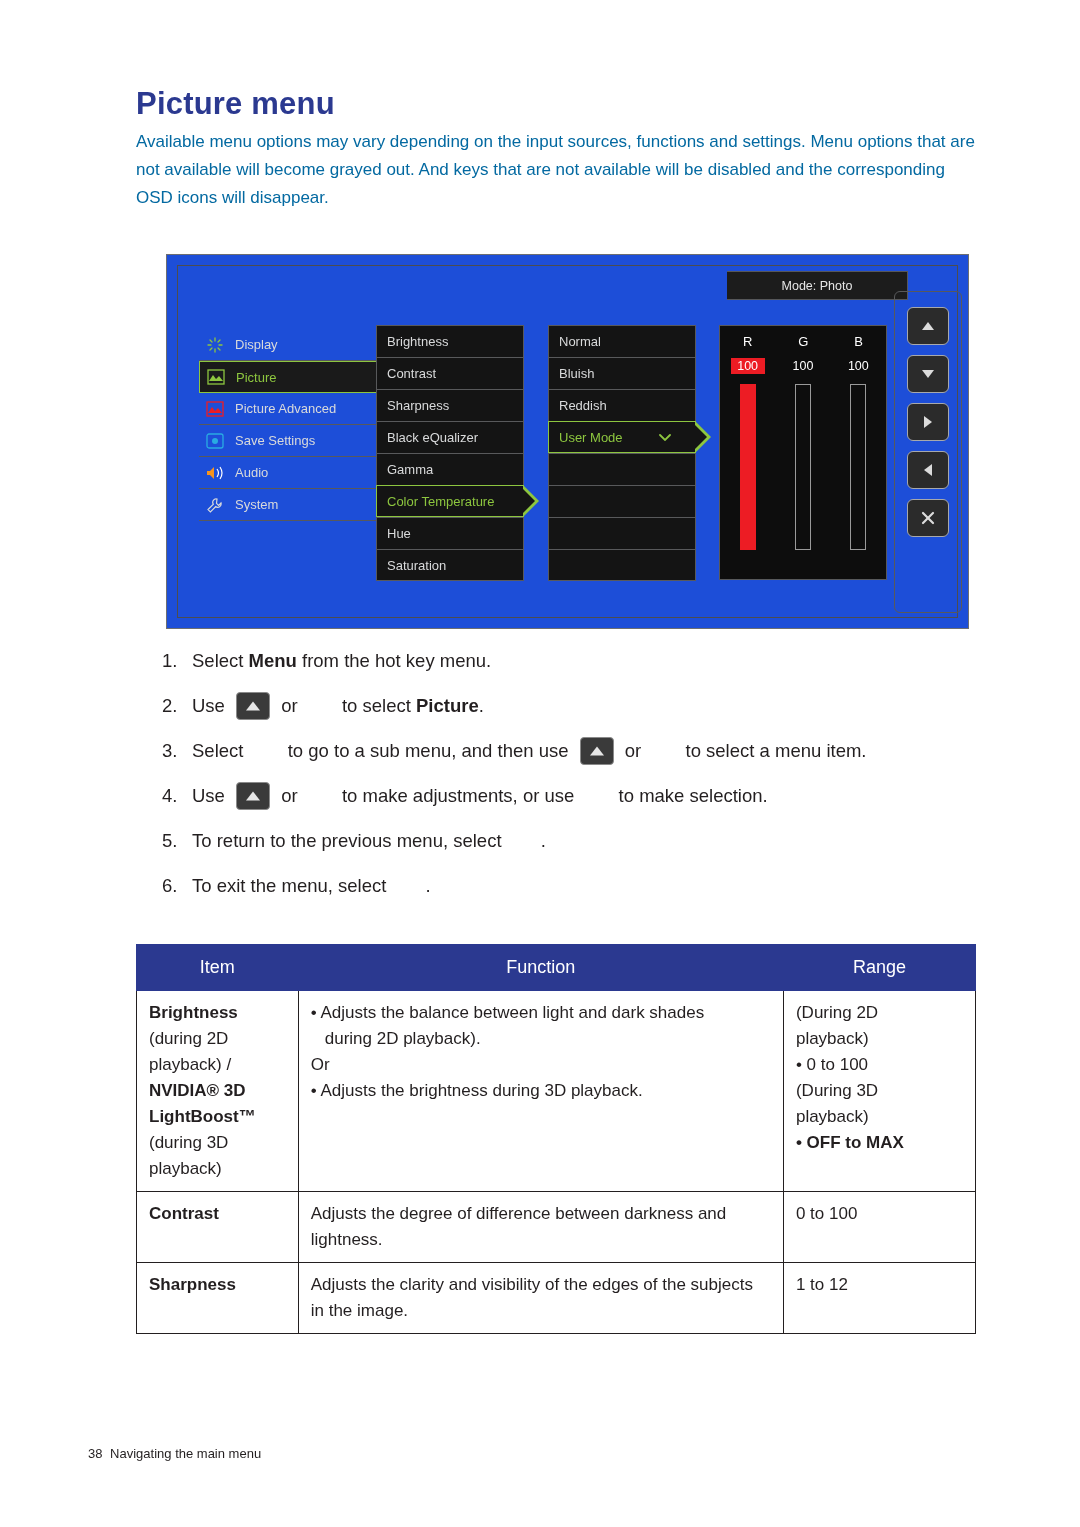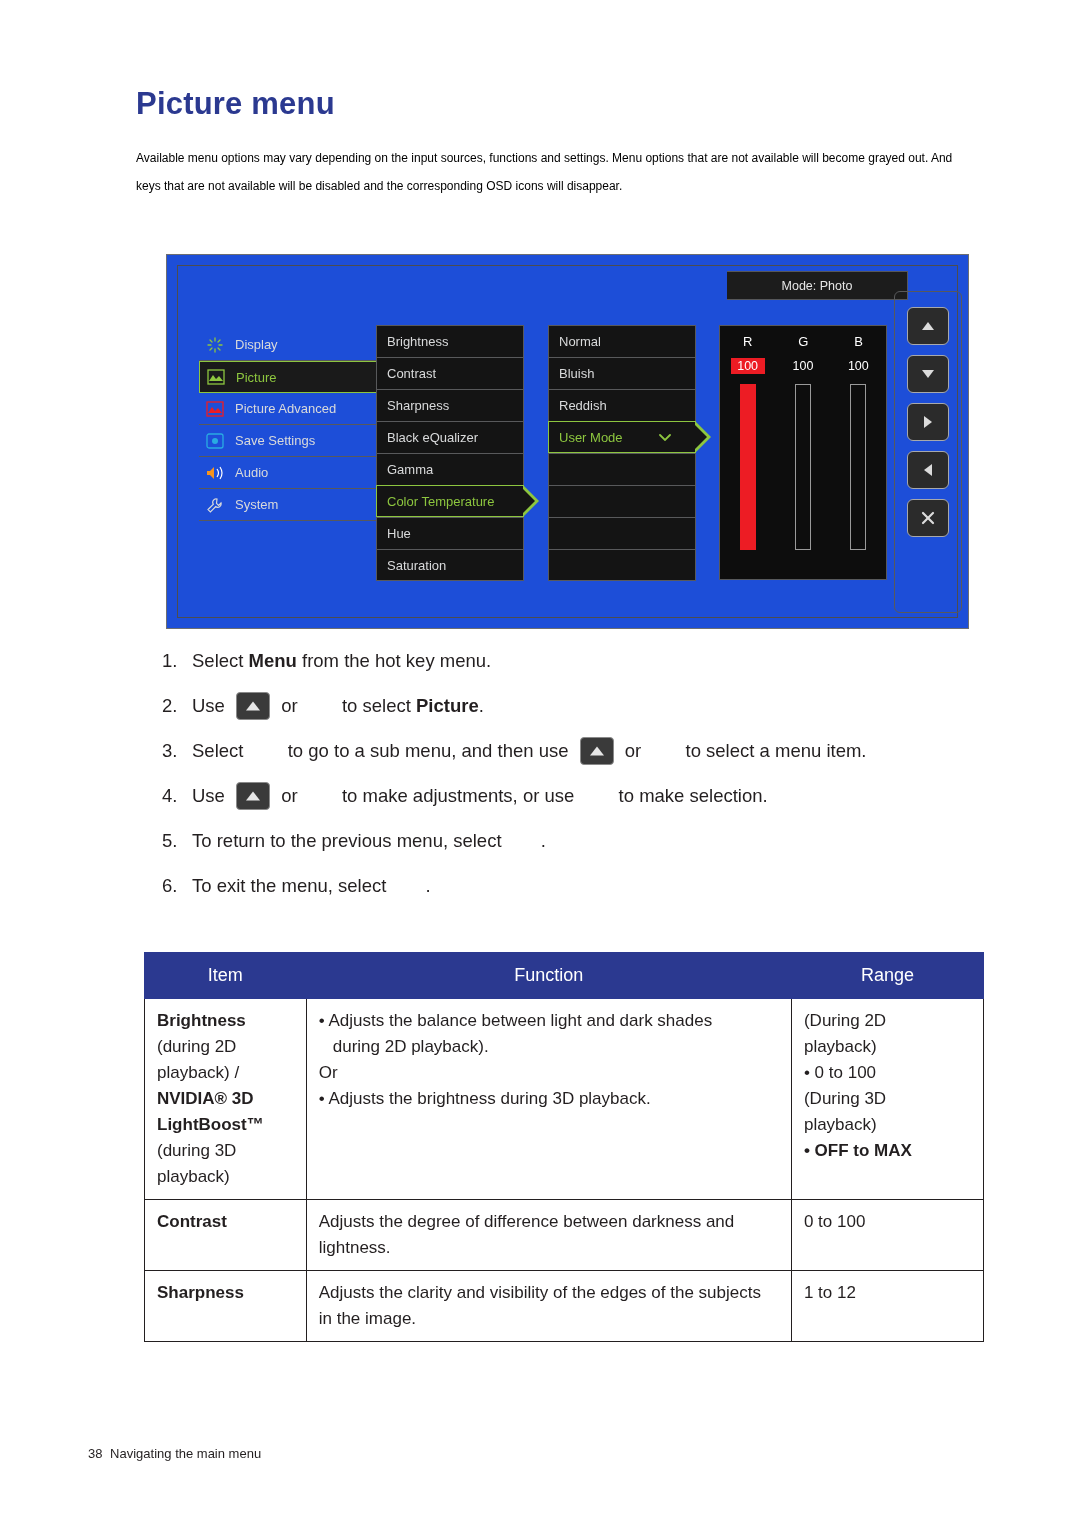--- a/index.html
+++ b/index.html
@@ -30,25 +30,25 @@
     font-size: 31px;
     font-weight: bold;
     color: #2b3990;
     letter-spacing: 0.2px;
   }
 
   
   .intro {
     position: absolute;
     left: 136px;
-    top: 144px;
+    top: 128px;
     width: 840px;
-    font-size: 12px;
+    font-size: 17px;
     line-height: 28px;
-    color: #000000;
+    color: #0369a1;
   }
 
   
   .osd-wrap {
     position: absolute;
     left: 166px;
     top: 254px;
     width: 803px;
     height: 375px;
     background: #1d4ed8;
@@ -321,26 +321,25 @@
     border-bottom: 9px solid #e6e6e6;
   }
   .inline-gap {
     display: inline-block;
     width: 34px;
   }
 
   
   table.spec {
     position: absolute;
-    left: 144px;
+    left: 136px;
     top: 944px;
     width: 840px;
     border-collapse: collapse;
     font-size: 17px;
-    margin-top: 8px;
   }
   table.spec th {
     background: #2b3990;
     color: #ffffff;
     font-weight: normal;
     font-size: 18px;
     padding: 12px 8px;
     border: 1px solid #2b3990;
     text-align: center;
   }

